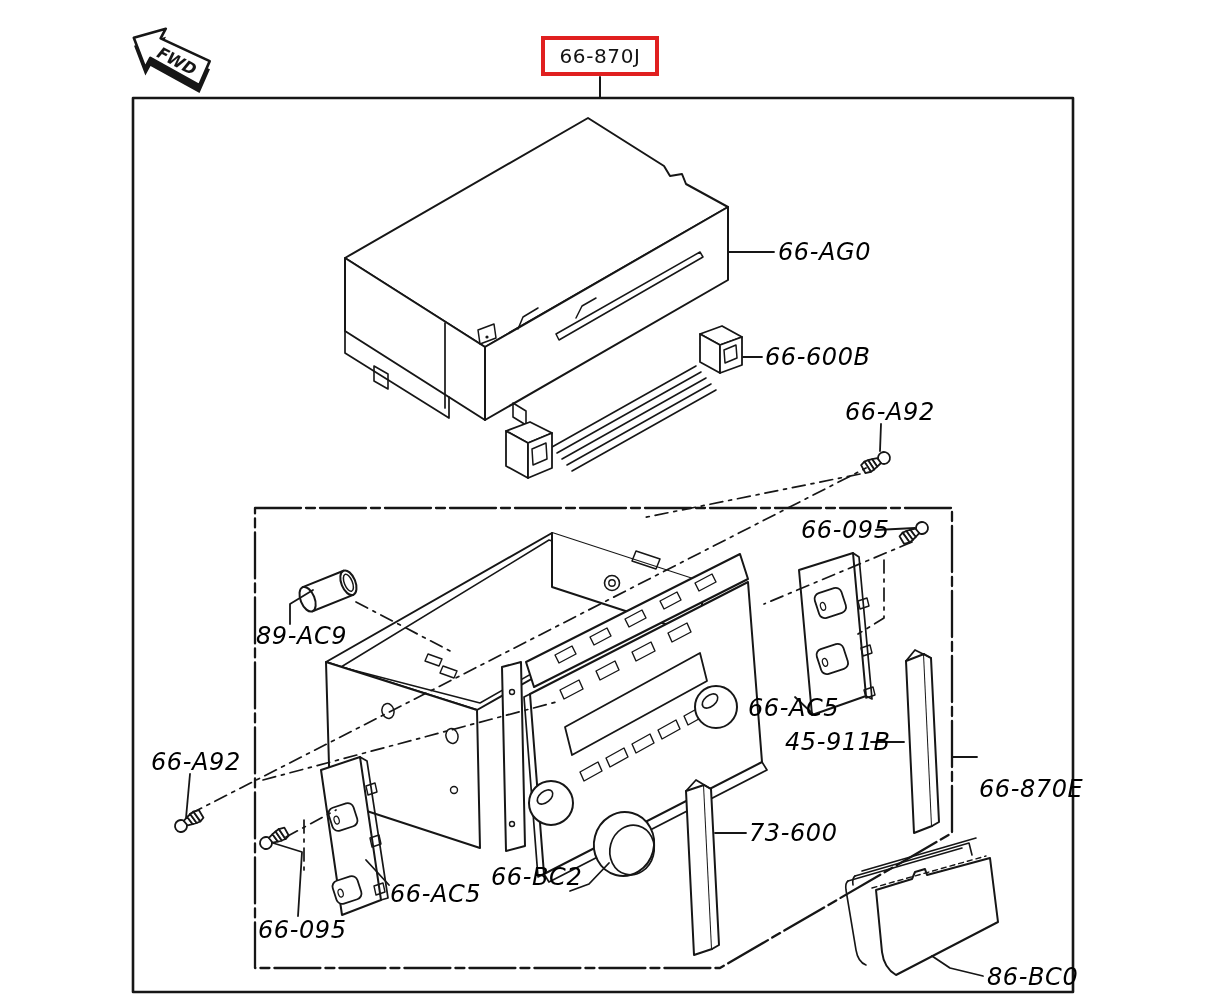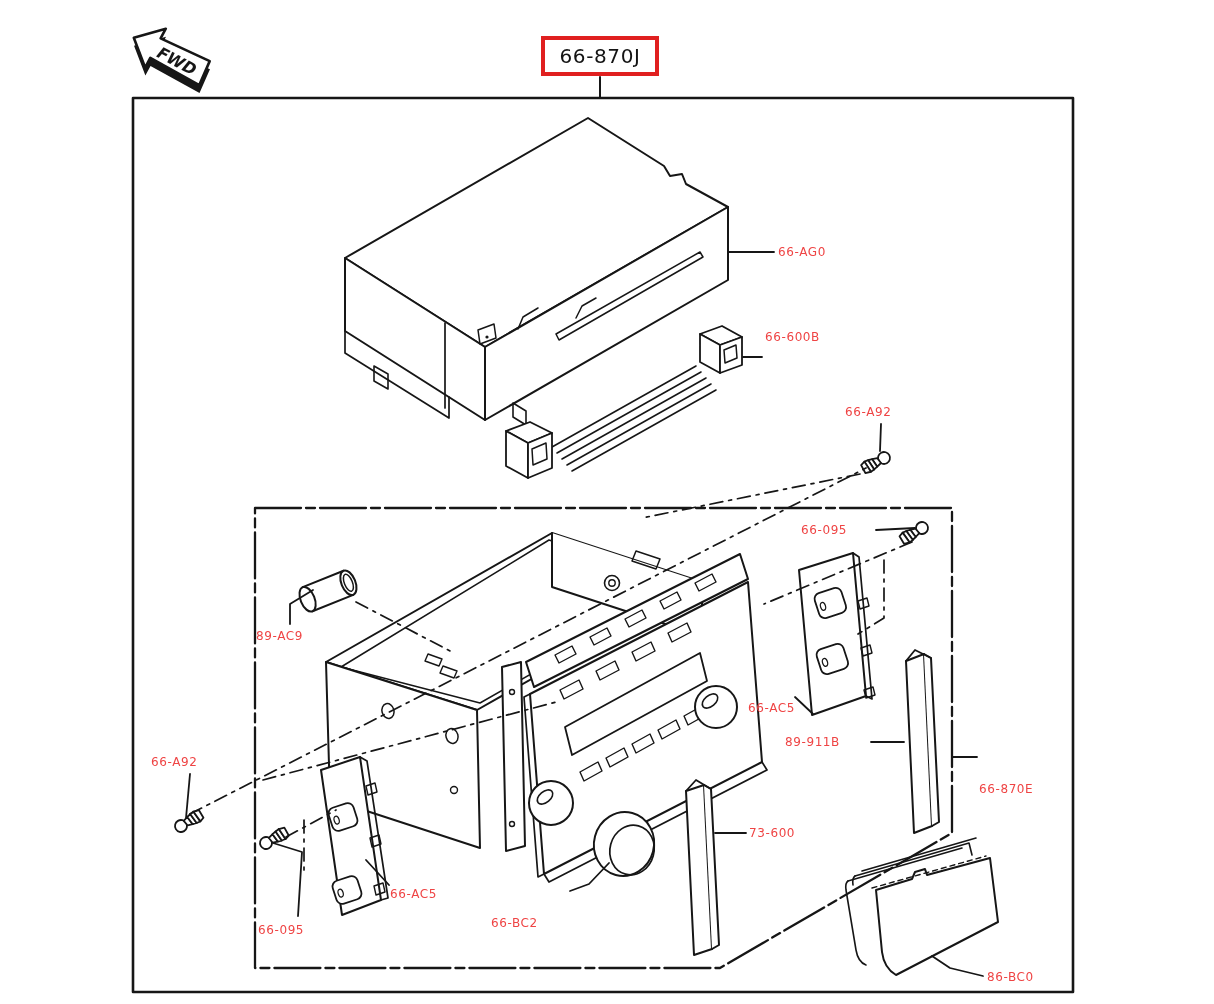--- a/index.html
+++ b/index.html
@@ -1,20 +1,20 @@
 <!DOCTYPE html>
 <html><head>
 <meta charset="utf-8">
 <style>
   html,body{margin:0;padding:0;background:#ffffff;}
   #stage{position:relative;width:1214px;height:1004px;background:#ffffff;overflow:hidden;
          font-family:"DejaVu Sans","Liberation Sans",sans-serif;color:#141414;}
   svg{position:absolute;left:0;top:0;}
-  .part-label{position:absolute;font-size:12px;letter-spacing:0.6px;color:#ef4444;
-              white-space:nowrap;line-height:22px;cursor:default;}
+  .part-label{position:absolute;font-size:24px;letter-spacing:0.6px;color:#000000;
+              white-space:nowrap;line-height:22px;cursor:default;font-style:italic;}
   #highlight-box{position:absolute;left:541px;top:36px;width:110px;height:32px;
                  border:4px solid #e02020;display:flex;align-items:center;justify-content:center;
                  font-size:20px;letter-spacing:0.6px;color:#141414;}
 </style>
 </head>
 <body>
 
 <div id="stage" style="background: rgb(255, 255, 255);">
 
 <svg width="1214" height="1004" viewBox="0 0 1214 1004" fill="none" stroke="#161616" stroke-width="2" stroke-linejoin="round" stroke-linecap="round">
@@ -212,27 +212,27 @@
     <line x1="715" y1="833" x2="746" y2="833"></line>
     <path d="M932,956 L950,968 L983,976"></path>
   </g>
 </svg>
 
 <div id="highlight-box" style="border-color: rgb(224, 32, 32); text-align: center;">
   <span>66-870J</span>
 </div>
 
 <div class="part-label" style="left:778px;top:241px;">66-AG0</div>
-<div class="part-label" style="left:765px;top:326px;">66-600B</div>
+<div class="part-label" style="left:765px;top:346px;">66-600B</div>
 <div class="part-label" style="left:845px;top:401px;">66-A92</div>
 <div class="part-label" style="left:801px;top:519px;">66-095</div>
 <div class="part-label" style="left:256px;top:625px;">89-AC9</div>
 <div class="part-label" style="left:151px;top:751px;">66-A92</div>
 <div class="part-label" style="left:748px;top:697px;">66-AC5</div>
-<div class="part-label" style="left:785px;top:731px;">89-911B</div>
+<div class="part-label" style="left:785px;top:731px;">45-911B</div>
 <div class="part-label" style="left:979px;top:746px;margin-top:32px;">66-870E</div>
 <div class="part-label" style="left:258px;top:919px;">66-095</div>
 <div class="part-label" style="left:390px;top:883px;">66-AC5</div>
-<div class="part-label" style="left:491px;top:912px;">66-BC2</div>
+<div class="part-label" style="left:491px;top:866px;">66-BC2</div>
 <div class="part-label" style="left:749px;top:822px;">73-600</div>
 <div class="part-label" style="left:987px;top:966px;">86-BC0</div>
 
 </div>
 
 </body></html>

